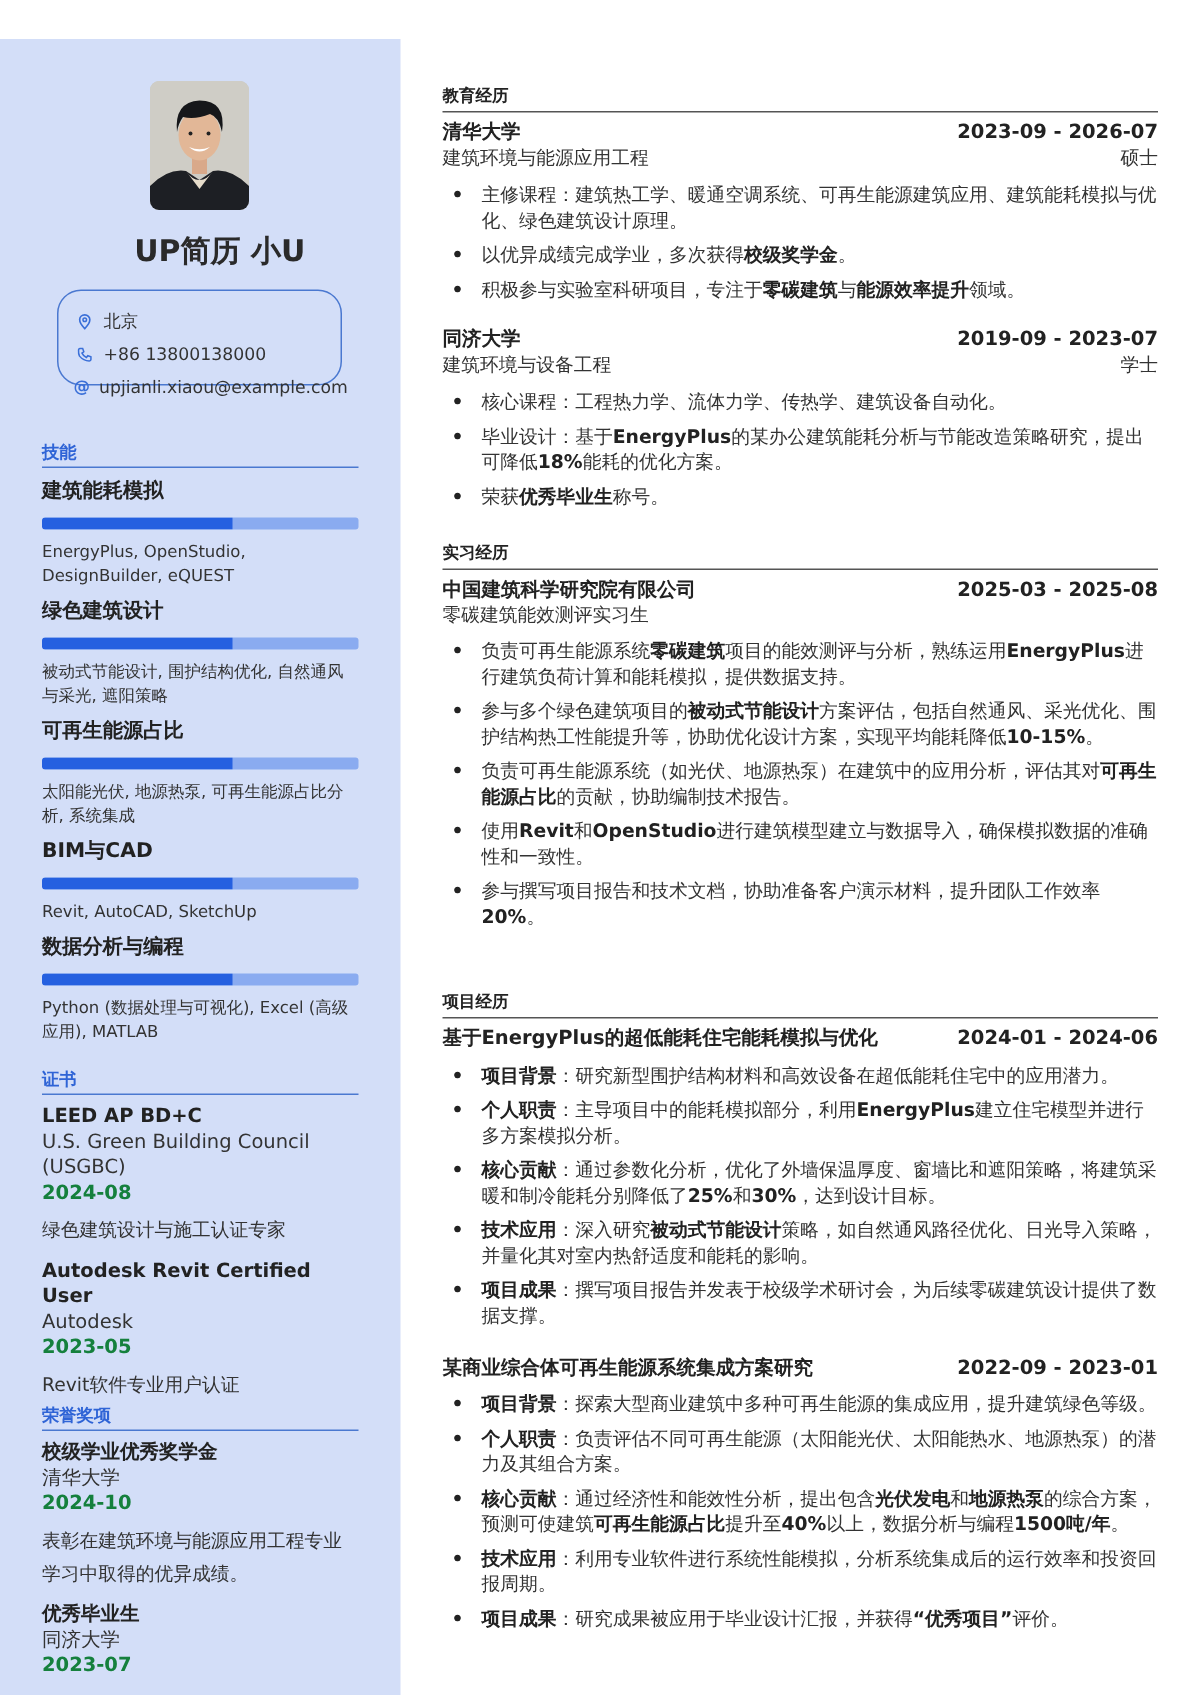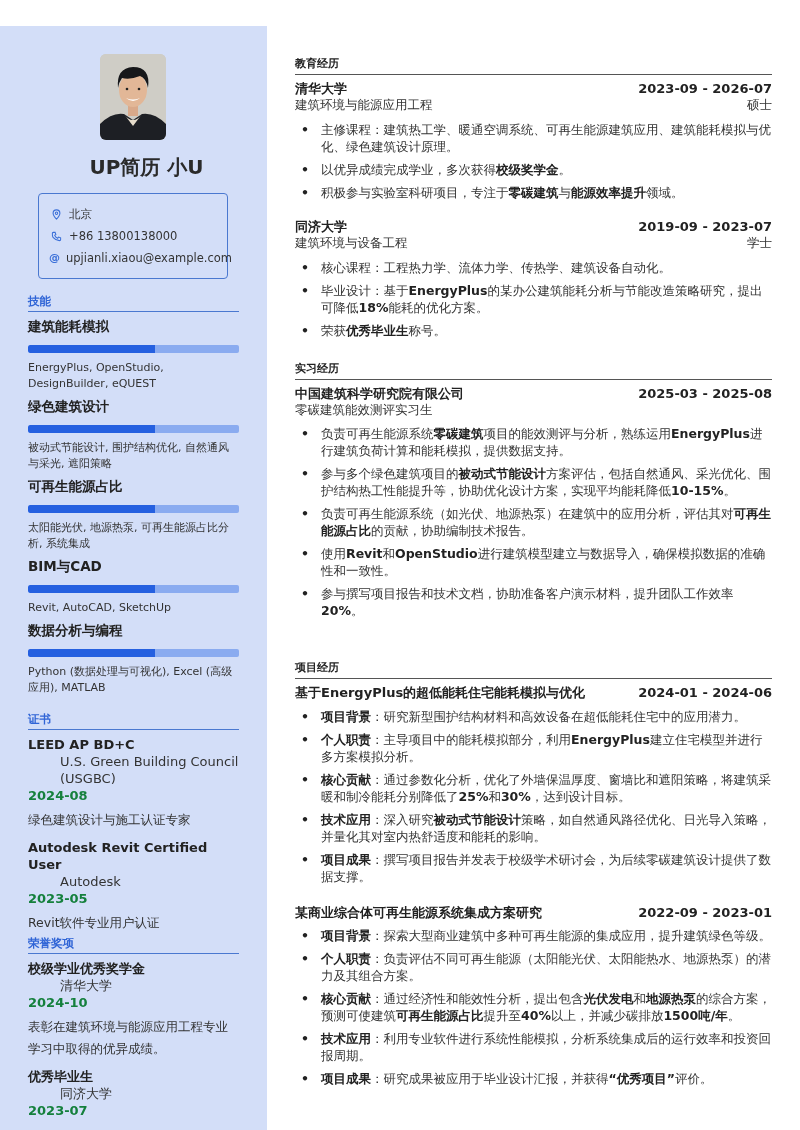--- a/index.html
+++ b/index.html
@@ -4,34 +4,34 @@
 <style>
   html, body { margin: 0; padding: 0; background: #ffffff; }
   body { width: 800px; height: 1130px; position: relative; overflow: hidden;
          font-family: "DejaVu Sans", "Liberation Sans", sans-serif; color: #222; }
   .sidebar { position: absolute; left: 0; top: 26px; width: 267px; height: 1104px;
              background: #d3def8; box-sizing: border-box; padding: 0 28px 0 28px; }
   .photo { position: absolute; left: 100px; top: 28px; width: 66px; height: 86px;
            border-radius: 6px; overflow: hidden; background: #c9c9c4; }
   .name { position: absolute; left: 0; width: 293px; top: 128px; text-align: center;
           font-size: 20px; font-weight: bold; color: #2a2a2a; }
-  .contact-box { position: absolute; left: 38px; top: 167px; width: 190px; height: 86px;
-                 border: 1.5px solid #4a78d0; border-radius: 4px; box-sizing: border-box;
+  .contact-box { position: absolute; left: 38px; top: 167px; width: 190px; height: 64px;
+                 border: 1.5px solid #4a78d0; border-radius: 16px; box-sizing: border-box;
                  padding: 10px 0 0 10px; }
   .contact-row { display: flex; align-items: center; height: 21.5px; font-size: 11.5px; color: #333; }
   .contact-row .ic { width: 14px; height: 14px; margin-right: 6px; color: #3a6fd8; display: inline-flex; align-items: center; justify-content: center; }
   .side-sec { position: absolute; left: 28px; width: 211px; }
   .side-title { font-size: 11.5px; font-weight: bold; color: #2f64d6; padding-bottom: 2px;
                 border-bottom: 1.5px solid #4a78d0; margin-bottom: 6px; }
   .skill-name { font-size: 13.5px; font-weight: bold; color: #222; margin-top: 4px; }
   .bar { height: 8px; margin: 9px 0 7px 0; background: #8aabf0; border-radius: 2px; position: relative; overflow: hidden; }
   .bar .fill { position: absolute; left: 0; top: 0; bottom: 0; background: #2560e0; border-radius: 2px 0 0 2px; }
   .skill-desc { font-size: 11px; line-height: 16px; color: #333; }
   .cert-title { font-size: 13px; font-weight: bold; color: #222; line-height: 17px; }
-  .cert-org { font-size: 13px; color: #333; line-height: 17px; margin-left: 32px; }
+  .cert-org { font-size: 13px; color: #333; line-height: 17px; }
   .cert-date { font-size: 13px; font-weight: bold; color: #15803d; line-height: 17px; }
   .cert-desc { font-size: 12.5px; color: #333; line-height: 22px; margin-top: 5px; }
 
   .main { position: absolute; left: 295px; top: 0; width: 477px; }
   .sec-title { position: absolute; left: 0; width: 477px; font-size: 11px; font-weight: bold;
                color: #222; padding-bottom: 3px; border-bottom: 1.5px solid #555; }
   .entry-head { position: absolute; left: 0; width: 477px; display: flex; justify-content: space-between;
                 font-size: 13px; font-weight: bold; color: #222; line-height: 17px; }
   .entry-sub { position: absolute; left: 0; width: 477px; display: flex; justify-content: space-between;
                font-size: 12.5px; color: #333; line-height: 17px; }
@@ -213,17 +213,17 @@
       <li><b>项目成果</b><span>：撰写项目报告并发表于校级学术研讨会，为后续零碳建筑设计提供了数据支撑。</span></li>
     </ul>
 
   <div class="entry-head" style="top:904px;">
     <span>某商业综合体可再生能源系统集成方案研究</span>
     <span>2022-09 - 2023-01</span>
   </div>
   <ul class="bullets" style="top:927px;">
       <li><b>项目背景</b><span>：探索大型商业建筑中多种可再生能源的集成应用，提升建筑绿色等级。</span></li>
       <li><b>个人职责</b><span>：负责评估不同可再生能源（太阳能光伏、太阳能热水、地源热泵）的潜力及其组合方案。</span></li>
-      <li><b>核心贡献</b><span>：通过经济性和能效性分析，提出包含</span><b>光伏发电</b><span>和</span><b>地源热泵</b><span>的综合方案，预测可使建筑</span><b>可再生能源占比</b><span>提升至</span><b>40%</b><span>以上，并减少碳排放</span><b>1500吨/年</b><span>。</span></li>
+      <li><b>核心贡献</b><span>：通过经济性和能效性分析，提出包含</span><b>光伏发电</b><span>和</span><b>地源热泵</b><span>的综合方案，预测可使建筑</span><b>可再生能源占比</b><span>提升至</span><b>40%</b><span>以上，数据分析与编程</span><b>1500吨/年</b><span>。</span></li>
       <li><b>技术应用</b><span>：利用专业软件进行系统性能模拟，分析系统集成后的运行效率和投资回报周期。</span></li>
       <li><b>项目成果</b><span>：研究成果被应用于毕业设计汇报，并获得</span><b>“优秀项目”</b><span>评价。</span></li>
     </ul>
 </div>
 
 </body></html>

